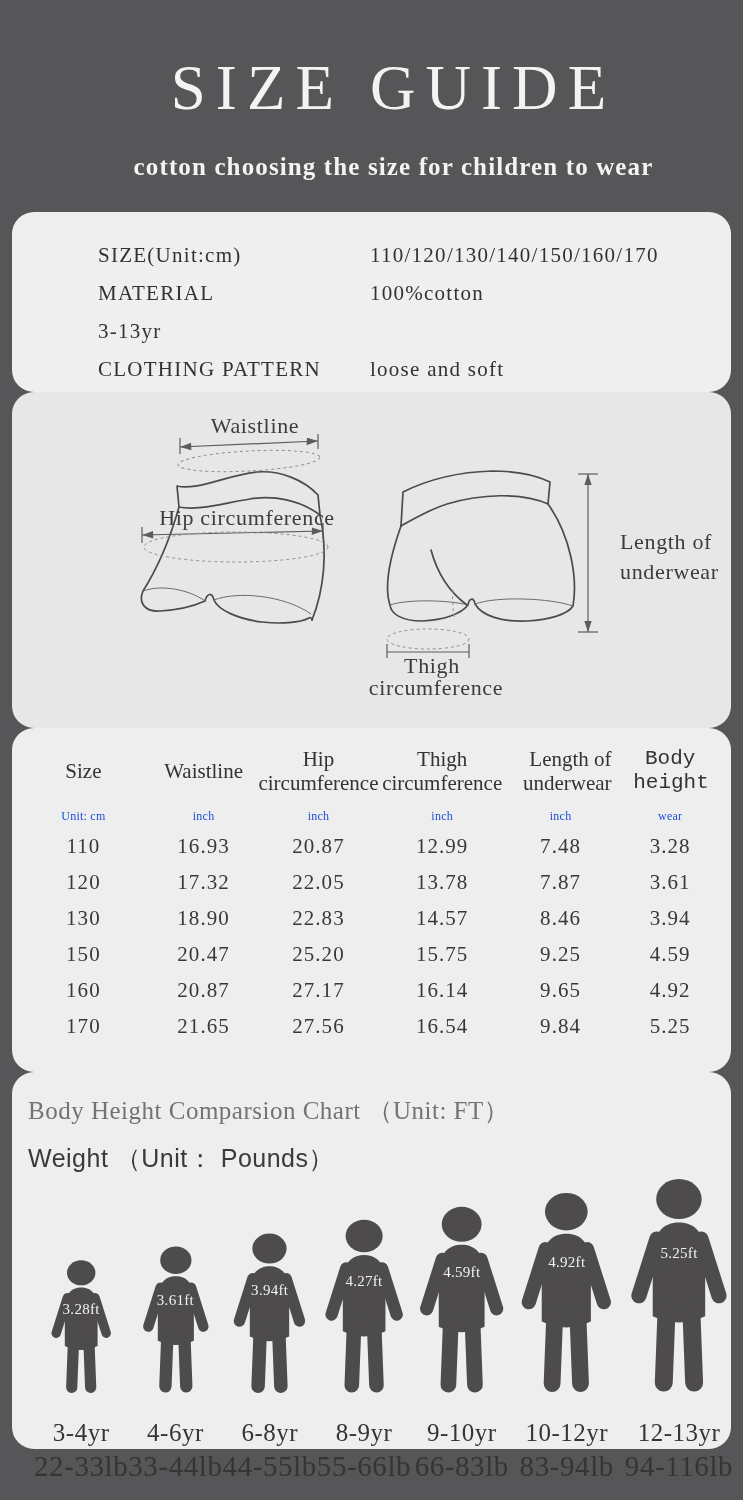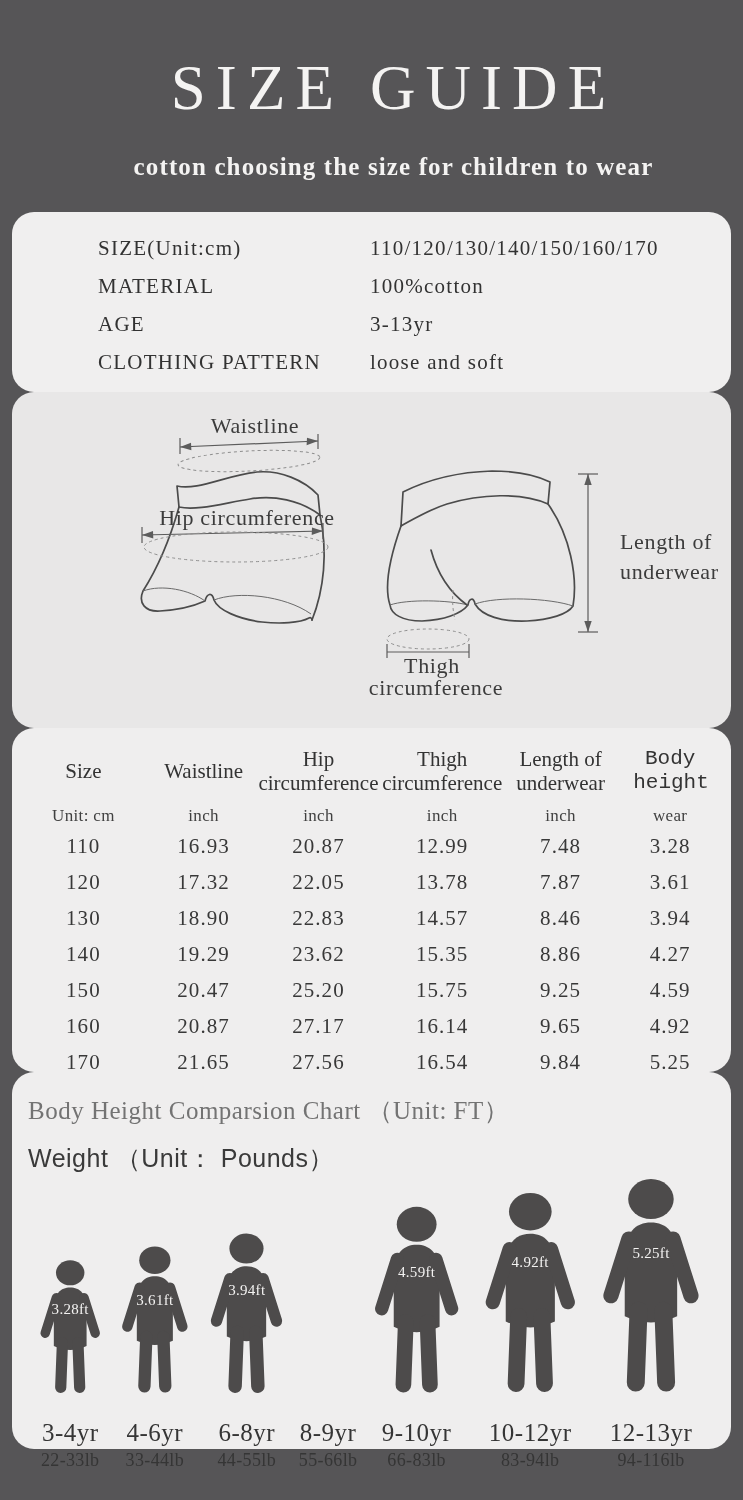--- a/index.html
+++ b/index.html
@@ -20,59 +20,59 @@
   .hero .sub{
     margin-top:30px;font-size:25px;font-weight:bold;letter-spacing:0.045em;
   }
   
   .card{margin:0 12px;border-radius:22px;box-sizing:border-box;}
   .info-card{background:#f0efef;height:180px;margin-top:31px;padding:24px 0 0 86px;}
   .diagram-card{background:#e8e7e7;height:336px;}
   .table-card{background:#efeeee;height:344px;padding:0 6px;}
   .chart-card{background:#efeeee;height:377px;padding:22px 16px 0 16px;}
   
-  .info-row{height:38px;display:flex;align-items:flex-start;color:#323232;font-size:21px;letter-spacing:0.06em;}
+  .info-row{height:38px;display:flex;align-items:center;color:#323232;font-size:21px;letter-spacing:0.06em;}
   .info-row .lbl{width:272px;flex:none;}
   
   .diagram-card svg{display:block;width:100%;height:100%;}
   .sketch{stroke:#4b4b4b;stroke-width:1.7;fill:none;stroke-linecap:round;stroke-linejoin:round;}
   .sketch-thin{stroke:#6a6a6a;stroke-width:1;fill:none;}
   .dashed{stroke:#8f8f8f;stroke-width:1;fill:none;stroke-dasharray:3 3;}
   .meas{stroke:#5c5c5c;stroke-width:1.2;fill:none;}
   .meas-head{fill:#5c5c5c;stroke:none;}
   .dtext{fill:#3c3c3c;font-size:22px;letter-spacing:0.03em;}
   
   table{width:100%;border-collapse:collapse;table-layout:fixed;}
   th,td{text-align:center;vertical-align:middle;font-weight:normal;color:#333;padding:0;}
   thead tr.hdr th{height:66px;font-size:21px;line-height:1.18;padding-top:10px;}
   thead tr.hdr th div{margin:0 auto;}
   th:nth-child(1){width:18.5%;} th:nth-child(2){width:15.5%;}
   th:nth-child(3){width:17%;}  th:nth-child(4){width:18%;}
   th:nth-child(5){width:15.5%;} th:nth-child(6){width:15.5%;}
   thead tr.hdr th:nth-child(3) div,
   thead tr.hdr th:nth-child(4) div{max-width:128px;}
-  thead tr.hdr th:nth-child(5) div{max-width:102px;}
+  thead tr.hdr th:nth-child(5) div{max-width:102px;text-align:right;}
   thead tr.hdr th:nth-child(6) div{max-width:74px;font-family:Liberation Mono, monospace;}
-  thead tr.units td{font-size:17px;height:24px;color:#404040;letter-spacing:0.02em;}
+  thead tr.units td{font-size:12px;height:24px;color:#1d4ed8;letter-spacing:0.02em;}
   tbody td{height:36px;font-size:21px;letter-spacing:0.05em;color:#383838;}
   
   .chart-title{font-size:25px;color:#737373;letter-spacing:0.02em;}
   .chart-sub{font-family:"Liberation Sans", sans-serif;font-size:25px;color:#3a3a3a;margin-top:15px;letter-spacing:0.02em;}
   .figures-row{display:flex;align-items:flex-end;justify-content:space-between;margin-top:2px;padding:0 6px;}
   .figure-col{display:flex;flex-direction:column;align-items:center;}
   .figure-wrap{position:relative;}
   .figure-wrap svg{display:block;}
   .person-fill{fill:#4d4b4b;}
   .person-limb{stroke:#4d4b4b;fill:none;stroke-linecap:round;}
   .figure-ft{
     position:absolute;top:31%;left:50%;transform:translateX(-50%);
     color:#f3f2f1;font-size:15px;white-space:nowrap;letter-spacing:0.02em;
   }
   .figure-age{margin-top:24px;font-size:25px;color:#353535;white-space:nowrap;letter-spacing:0.02em;}
-  .figure-weight{margin-top:3px;font-size:18px;color:#353535;white-space:nowrap;letter-spacing:0.02em;text-align:center;}
+  .figure-weight{margin-top:3px;font-size:29px;color:#353535;white-space:nowrap;letter-spacing:0.02em;text-align:center;}
 </style>
 </head>
 <body>
 
 <div class="page">
 
   <div class="hero">
     <h1>SIZE GUIDE</h1>
     <div class="sub">cotton choosing the size for children to wear</div>
   </div>
@@ -83,21 +83,20 @@
     <span class="lbl">SIZE(Unit:cm)</span>
     <span class="val">110/120/130/140/150/160/170</span>
   </div>
 
   <div class="info-row">
     <span class="lbl">MATERIAL</span>
     <span class="val">100%cotton</span>
   </div>
 
   <div class="info-row">
-    <span class="lbl">AGE</span>
     <span class="val">3-13yr</span>
   </div>
 
   <div class="info-row">
     <span class="lbl">CLOTHING PATTERN</span>
     <span class="val">loose and soft</span>
   </div>
 </div>
   </section>
 
@@ -213,28 +212,20 @@
           </tr>
           <tr>
             <td>130</td>
             <td>18.90</td>
             <td>22.83</td>
             <td>14.57</td>
             <td>8.46</td>
             <td>3.94</td>
           </tr>
           <tr>
-            <td>140</td>
-            <td>19.29</td>
-            <td>23.62</td>
-            <td>15.35</td>
-            <td>8.86</td>
-            <td>4.27</td>
-          </tr>
-          <tr>
             <td>150</td>
             <td>20.47</td>
             <td>25.20</td>
             <td>15.75</td>
             <td>9.25</td>
             <td>4.59</td>
           </tr>
           <tr>
             <td>160</td>
             <td>20.87</td>
@@ -301,20 +292,31 @@
         <line class="person-limb" x1="33" y1="97" x2="31" y2="149" stroke-width="13"></line>
         <line class="person-limb" x1="51" y1="97" x2="53" y2="149" stroke-width="13"></line>
       </svg>
       <span class="figure-ft">3.94ft</span>
     </div>
     <div class="figure-age">6-8yr</div>
     <div class="figure-weight">44-55lb</div>
   </div>
 
   <div class="figure-col">
+    <div class="figure-wrap">
+      <svg viewBox="0 0 84 158" style="height: 177.307px; width: 94.2643px;">
+        <ellipse class="person-fill" cx="42" cy="16" rx="16.5" ry="14.5"></ellipse>
+        <path class="person-fill" d="M23,101 L23,58 C23,40 31,33 42,33 C53,33 61,40 61,58 L61,101 C48,107 36,107 23,101 Z"></path>
+        <line class="person-limb" x1="26" y1="45" x2="13" y2="86" stroke-width="11"></line>
+        <line class="person-limb" x1="58" y1="45" x2="71" y2="86" stroke-width="11"></line>
+        <line class="person-limb" x1="33" y1="97" x2="31" y2="149" stroke-width="13"></line>
+        <line class="person-limb" x1="51" y1="97" x2="53" y2="149" stroke-width="13"></line>
+      </svg>
+      <span class="figure-ft">4.27ft</span>
+    </div>
     <div class="figure-age">8-9yr</div>
     <div class="figure-weight">55-66lb</div>
   </div>
 
   <div class="figure-col">
     <div class="figure-wrap">
       <svg viewBox="0 0 84 158" style="height: 190.594px; width: 101.329px;">
         <ellipse class="person-fill" cx="42" cy="16" rx="16.5" ry="14.5"></ellipse>
         <path class="person-fill" d="M23,101 L23,58 C23,40 31,33 42,33 C53,33 61,40 61,58 L61,101 C48,107 36,107 23,101 Z"></path>
         <line class="person-limb" x1="26" y1="45" x2="13" y2="86" stroke-width="11"></line>

